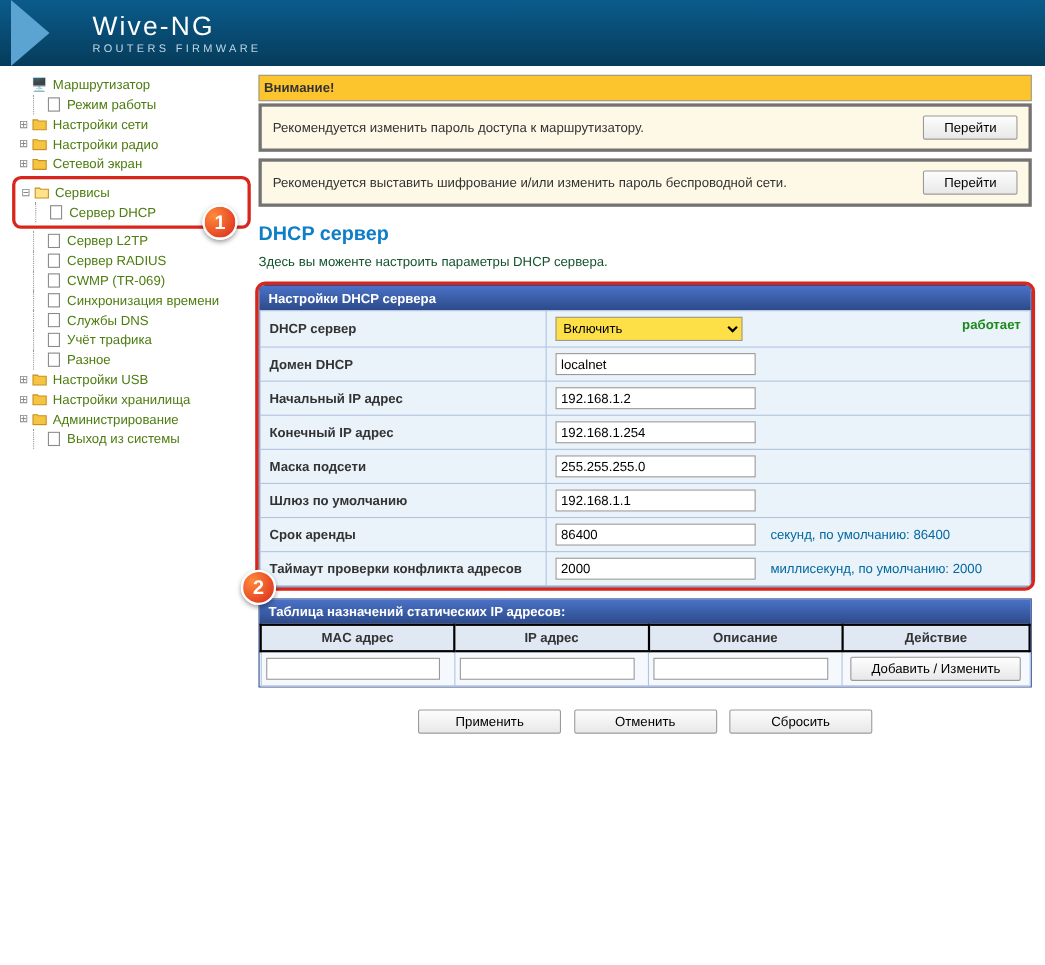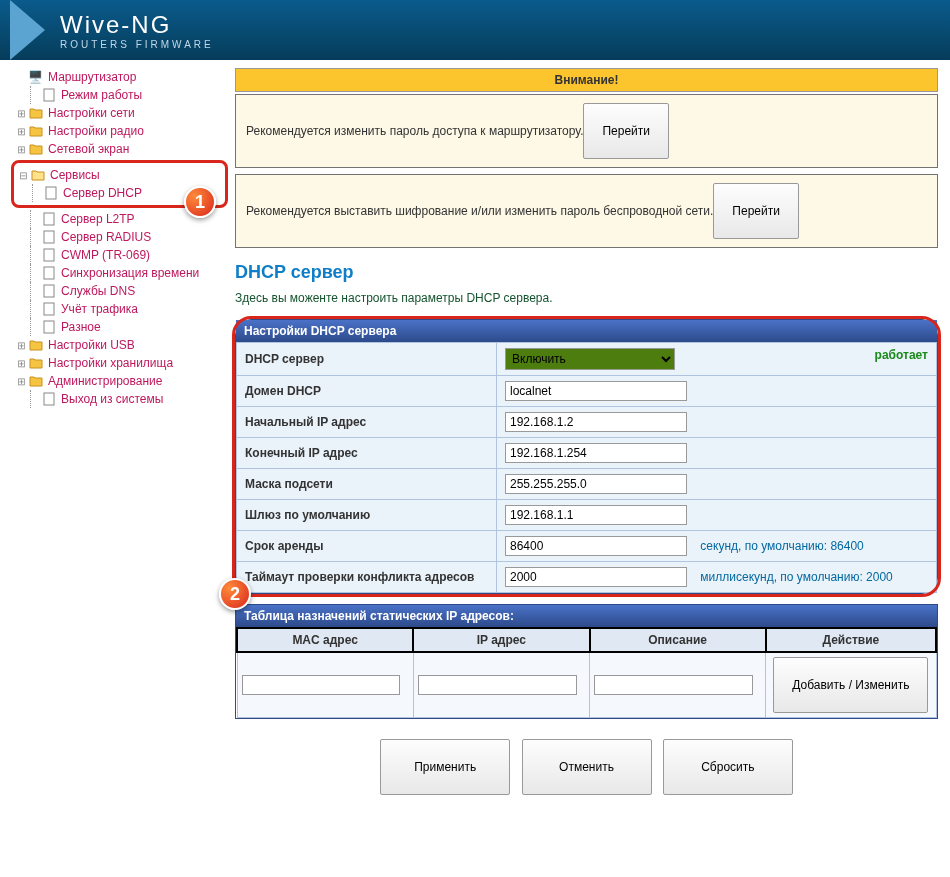--- a/index.html
+++ b/index.html
@@ -1,44 +1,44 @@
 <!DOCTYPE html>
 <html><head>
 <meta charset="utf-8">
 <style>
 * { box-sizing: border-box; margin: 0; padding: 0; }
 body { font-family: Arial, sans-serif; font-size: 12px; background: #fff; color: #333; }
 .wrap { width: 950px; }
-.header { background: linear-gradient(#0a5b8c, #063c5a); height: 60px; display: flex; align-items: center; padding-left: 10px; }
+.header { background: linear-gradient(#0a5b8c, #063c5a); height: 60px; display: flex; align-items: center; padding-left: 10px; gap: 24px; }
 .logo-tri { width: 0; height: 0; border-top: 30px solid transparent; border-bottom: 30px solid transparent; border-left: 35px solid #5ba3d0; margin-right: 15px; }
 .logo-text { color: #fff; font-size: 24px; font-weight: 300; letter-spacing: 2px; }
 .logo-sub { color: #c0d8e8; font-size: 10px; letter-spacing: 3px; }
 .body { display: flex; padding-top: 8px; }
 .sidebar { width: 215px; padding: 0 5px 0 15px; }
 .tree-item { display: flex; align-items: center; padding: 2px 0; cursor: pointer; white-space: nowrap; }
 .tree-ind { width: 13px; text-align: center; color: #888; font-size: 10px; }
 .tree-ico { width: 16px; height: 14px; display: inline-flex; align-items: center; justify-content: center; margin-right: 4px; }
-.tree-label { color: #be185d; }
+.tree-label { color: #4d7c0f; }
 .tree-sub { margin-left: 28px; }
 .tree-sub .tree-item { border-left: 1px dotted #999; padding-left: 10px; margin-left: -13px; }
 .highlight-box { border: 3px solid #d9261c; border-radius: 8px; padding: 3px 30px 3px 3px; margin: 2px -18px 2px -4px; }
 .content { flex: 1; padding: 0 12px 0 20px; }
-.alert-bar { background: #fcc52e; color: #333; font-weight: bold; text-align: center; padding: 4px; border: 1px solid #999; margin-bottom: 2px; }
-.alert-row { background: #fef9e7; border: 1px solid #737373; padding: 8px 10px; display: flex; justify-content: flex-start; align-items: center; margin-bottom: 6px; font-size: 12px; }
-.btn { background: linear-gradient(#fdfdfd,#e8e8e8); border: 1px solid #999; padding: 20px 18px; font-size: 12px; cursor: pointer; border-radius: 2px; }
+.alert-bar { background: #fcc52e; color: #333; font-weight: bold; padding: 4px; border: 1px solid #999; margin-bottom: 2px; }
+.alert-row { background: #fef9e7; border: 3px solid #737373; padding: 8px 10px; display: flex; justify-content: space-between; align-items: center; margin-bottom: 6px; font-size: 12px; }
+.btn { background: linear-gradient(#fdfdfd,#e8e8e8); border: 1px solid #999; padding: 3px 18px; font-size: 12px; cursor: pointer; border-radius: 2px; }
 .page-title { color: #0e7ec8; font-size: 18px; font-weight: bold; margin: 14px 0 8px; }
 .page-desc { color: #14532d; font-size: 12px; margin-bottom: 14px; }
 .panel { border: 1px solid #2d4a8a; margin-bottom: 10px; }
-.panel-hl { outline: 3px solid #d9261c; border-radius: 16px; }
+.panel-hl { outline: 3px solid #d9261c; border-radius: 6px; }
 .panel-hd { background: linear-gradient(#4a72c8,#2d4a8a); color: #fff; font-weight: bold; padding: 4px 8px; font-size: 12px; }
 .cfg-table { width: 100%; border-collapse: collapse; }
 .cfg-table td { border: 1px solid #b0c4e0; padding: 5px 8px; background: #eaf2fa; font-size: 12px; vertical-align: middle; }
 .cfg-table td:first-child { width: 260px; font-weight: bold; color: #333; background: #eaf2fa; }
 .cfg-table input[type=text] { width: 182px; border: 1px solid #999; padding: 2px 4px; font-size: 12px; background: #fff; }
-.cfg-table select { width: 170px; border: 1px solid #999; padding: 2px; font-size: 12px; background: #4d7c0f; }
+.cfg-table select { width: 170px; border: 1px solid #999; padding: 2px; font-size: 12px; background: #fde047; }
 .status-ok { color: #1a8a1a; font-weight: bold; float: right; }
 .hint { color: #0369a1; margin-left: 10px; }
 .static-table { width: 100%; border-collapse: collapse; }
 .static-table th { background: #e0e8f4; border: 2px solid #000000; padding: 4px; font-size: 12px; font-weight: bold; text-align: center; }
 .static-table td { border: 1px solid #b0c4e0; padding: 4px; background: #f5f8fc; }
 .static-table input[type=text] { width: 95%; border: 1px solid #999; padding: 2px; font-size: 12px; }
 .action-row { text-align: center; padding: 10px 0; }
 .action-row .btn { width: 130px; margin: 0 4px; }
 .marker { position: absolute; width: 32px; height: 32px; border-radius: 50%; background: radial-gradient(circle at 30% 30%, #ff8a3a, #d9261c); border: 2px solid #fff; color: #fff; font-weight: bold; font-size: 18px; display: flex; align-items: center; justify-content: center; box-shadow: 0 2px 5px rgba(0,0,0,.4); z-index: 10; }
 .pos-rel { position: relative; }

